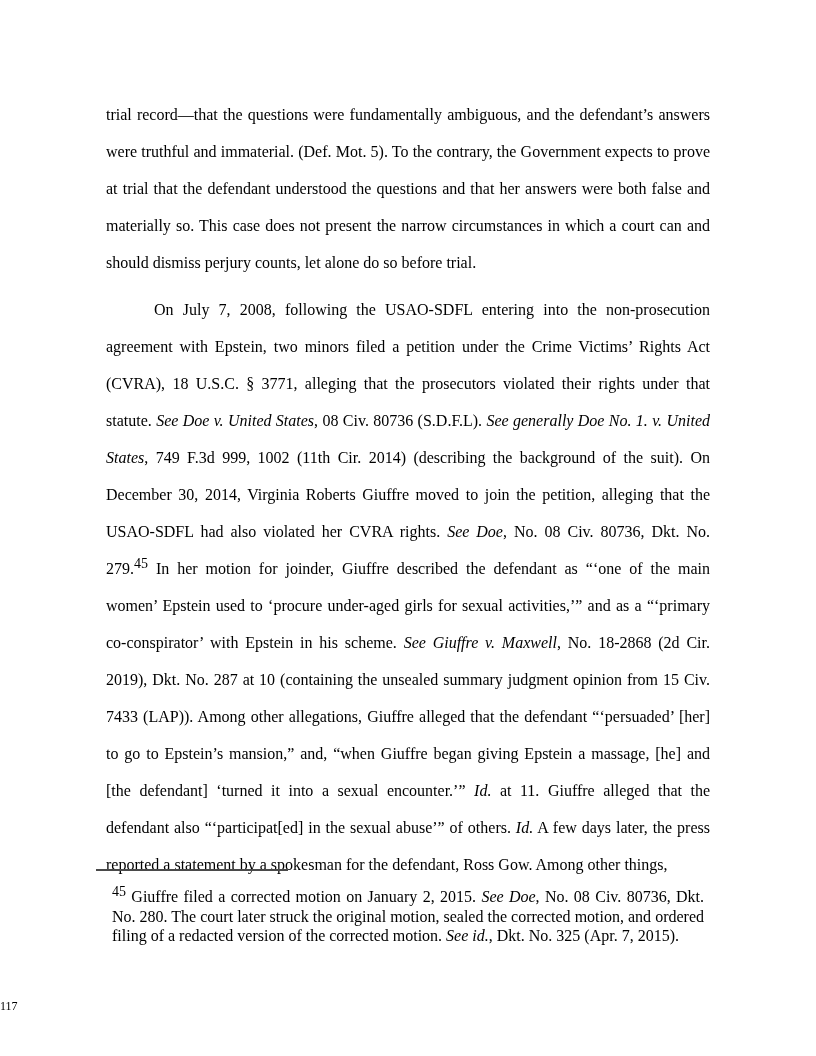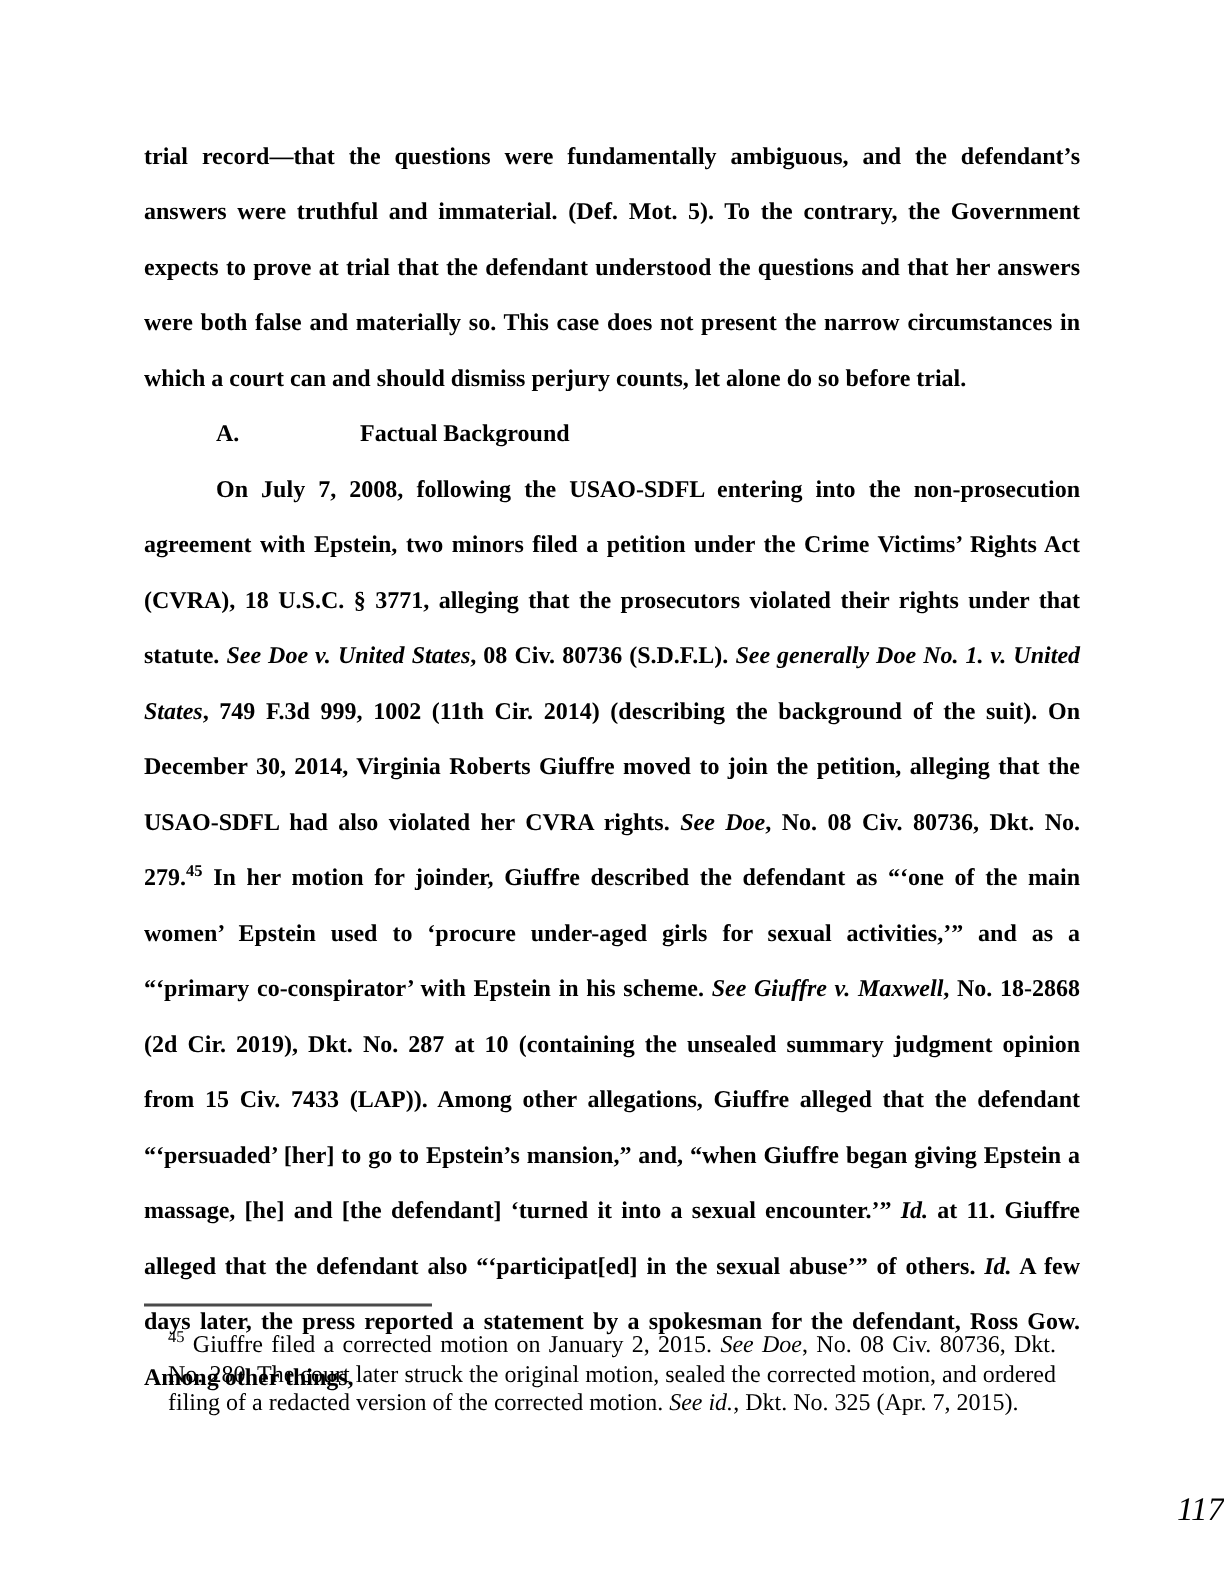--- a/index.html
+++ b/index.html
@@ -12,25 +12,24 @@
     font-family: "Liberation Serif", "DejaVu Serif", serif;
     overflow: hidden;
   }
   .content {
     position: absolute;
     left: 96px;
     right: 96px;
     top: 86px;
   }
   .para {
-    margin: 0;
+    margin: 10px;
     font-size: 16px;
     line-height: 37px;
     text-align: justify;
-    font-weight: bold;
   }
   .indent { text-indent: 48px; }
   .heading {
     margin: 0;
     font-size: 16px;
     line-height: 37px;
     font-weight: bold;
     padding-left: 48px;
     text-align: left;
   }
@@ -47,48 +46,44 @@
     border-top: 2px solid #4a4a4a;
     margin: 8px 0 10px 0;
   }
   .footnote {
     margin: 16px;
     font-size: 16px;
     line-height: 19.5px;
     text-align: justify;
   }
   sup {
-    font-size: 11px;
+    font-size: 14px;
     line-height: 0;
     vertical-align: super;
   }
   .page-number {
     position: absolute;
     top: 996px;
     left: 0;
     right: 0;
-    text-align: right;
-    font-size: 22px;
+    text-align: left;
+    font-size: 12px;
     line-height: 20px;
-    font-style: italic;
   }
   [data-italic="true"] { font-style: italic; }
 </style>
 </head>
 <body>
 
 <div class="page">
 
   <main class="content">
 
     <p class="para"><span>trial record—that the questions were fundamentally ambiguous, and the defendant’s answers were truthful and immaterial.  (Def. Mot. 5).  To the contrary, the Government expects to prove at trial that the defendant understood the questions and that her answers were both false and materially so.  This case does not present the narrow circumstances in which a court can and should dismiss perjury counts, let alone do so before trial.</span></p>
 
-    <h2 class="heading">
-      <span class="heading-label">A.</span><span>Factual Background</span>
-    </h2>
 
     <p class="para indent"><span>On July 7, 2008, following the USAO-SDFL entering into the non-prosecution agreement with Epstein, two minors filed a petition under the Crime Victims’ Rights Act (CVRA), 18 U.S.C. § 3771, alleging that the prosecutors violated their rights under that statute.  </span><span data-italic="true">See Doe v. United States</span><span>, 08 Civ. 80736 (S.D.F.L).  </span><span data-italic="true">See generally Doe No. 1. v. United States</span><span>, 749 F.3d 999, 1002 (11th Cir. 2014) (describing the background of the suit).  On December 30, 2014, Virginia Roberts Giuffre moved to join the petition, alleging that the USAO-SDFL had also violated her CVRA rights.  </span><span data-italic="true">See Doe</span><span>, No. 08 Civ. 80736, Dkt. No. 279.</span><sup>45</sup><span>  In her motion for joinder, Giuffre described the defendant as “‘one of the main women’ Epstein used to ‘procure under-aged girls for sexual activities,’” and as a “‘primary co-conspirator’ with Epstein in his scheme. </span><span data-italic="true">See Giuffre v. Maxwell</span><span>, No. 18-2868 (2d Cir. 2019), Dkt. No. 287 at 10 (containing the unsealed summary judgment opinion from 15 Civ. 7433 (LAP)).  Among other allegations, Giuffre alleged that the defendant “‘persuaded’ [her] to go to Epstein’s mansion,” and, “when Giuffre began giving Epstein a massage, [he] and [the defendant] ‘turned it into a sexual encounter.’”  </span><span data-italic="true">Id.</span><span> at 11.  Giuffre alleged that the defendant also “‘participat[ed] in the sexual abuse’” of others.  </span><span data-italic="true">Id.</span><span>  A few days later, the press reported a statement by a spokesman for the defendant, Ross Gow.  Among other things,</span></p>
 
   </main>
 
   <footer class="footnote-area">
     <div class="fn-separator"></div>
     <p class="footnote"><sup>45</sup><span> Giuffre filed a corrected motion on January 2, 2015.  </span><span data-italic="true">See Doe</span><span>, No. 08 Civ. 80736, Dkt. No. 280. The court later struck the original motion, sealed the corrected motion, and ordered filing of a redacted version of the corrected motion.  </span><span data-italic="true">See id.</span><span>, Dkt. No. 325 (Apr. 7, 2015).</span></p>
   </footer>
 

